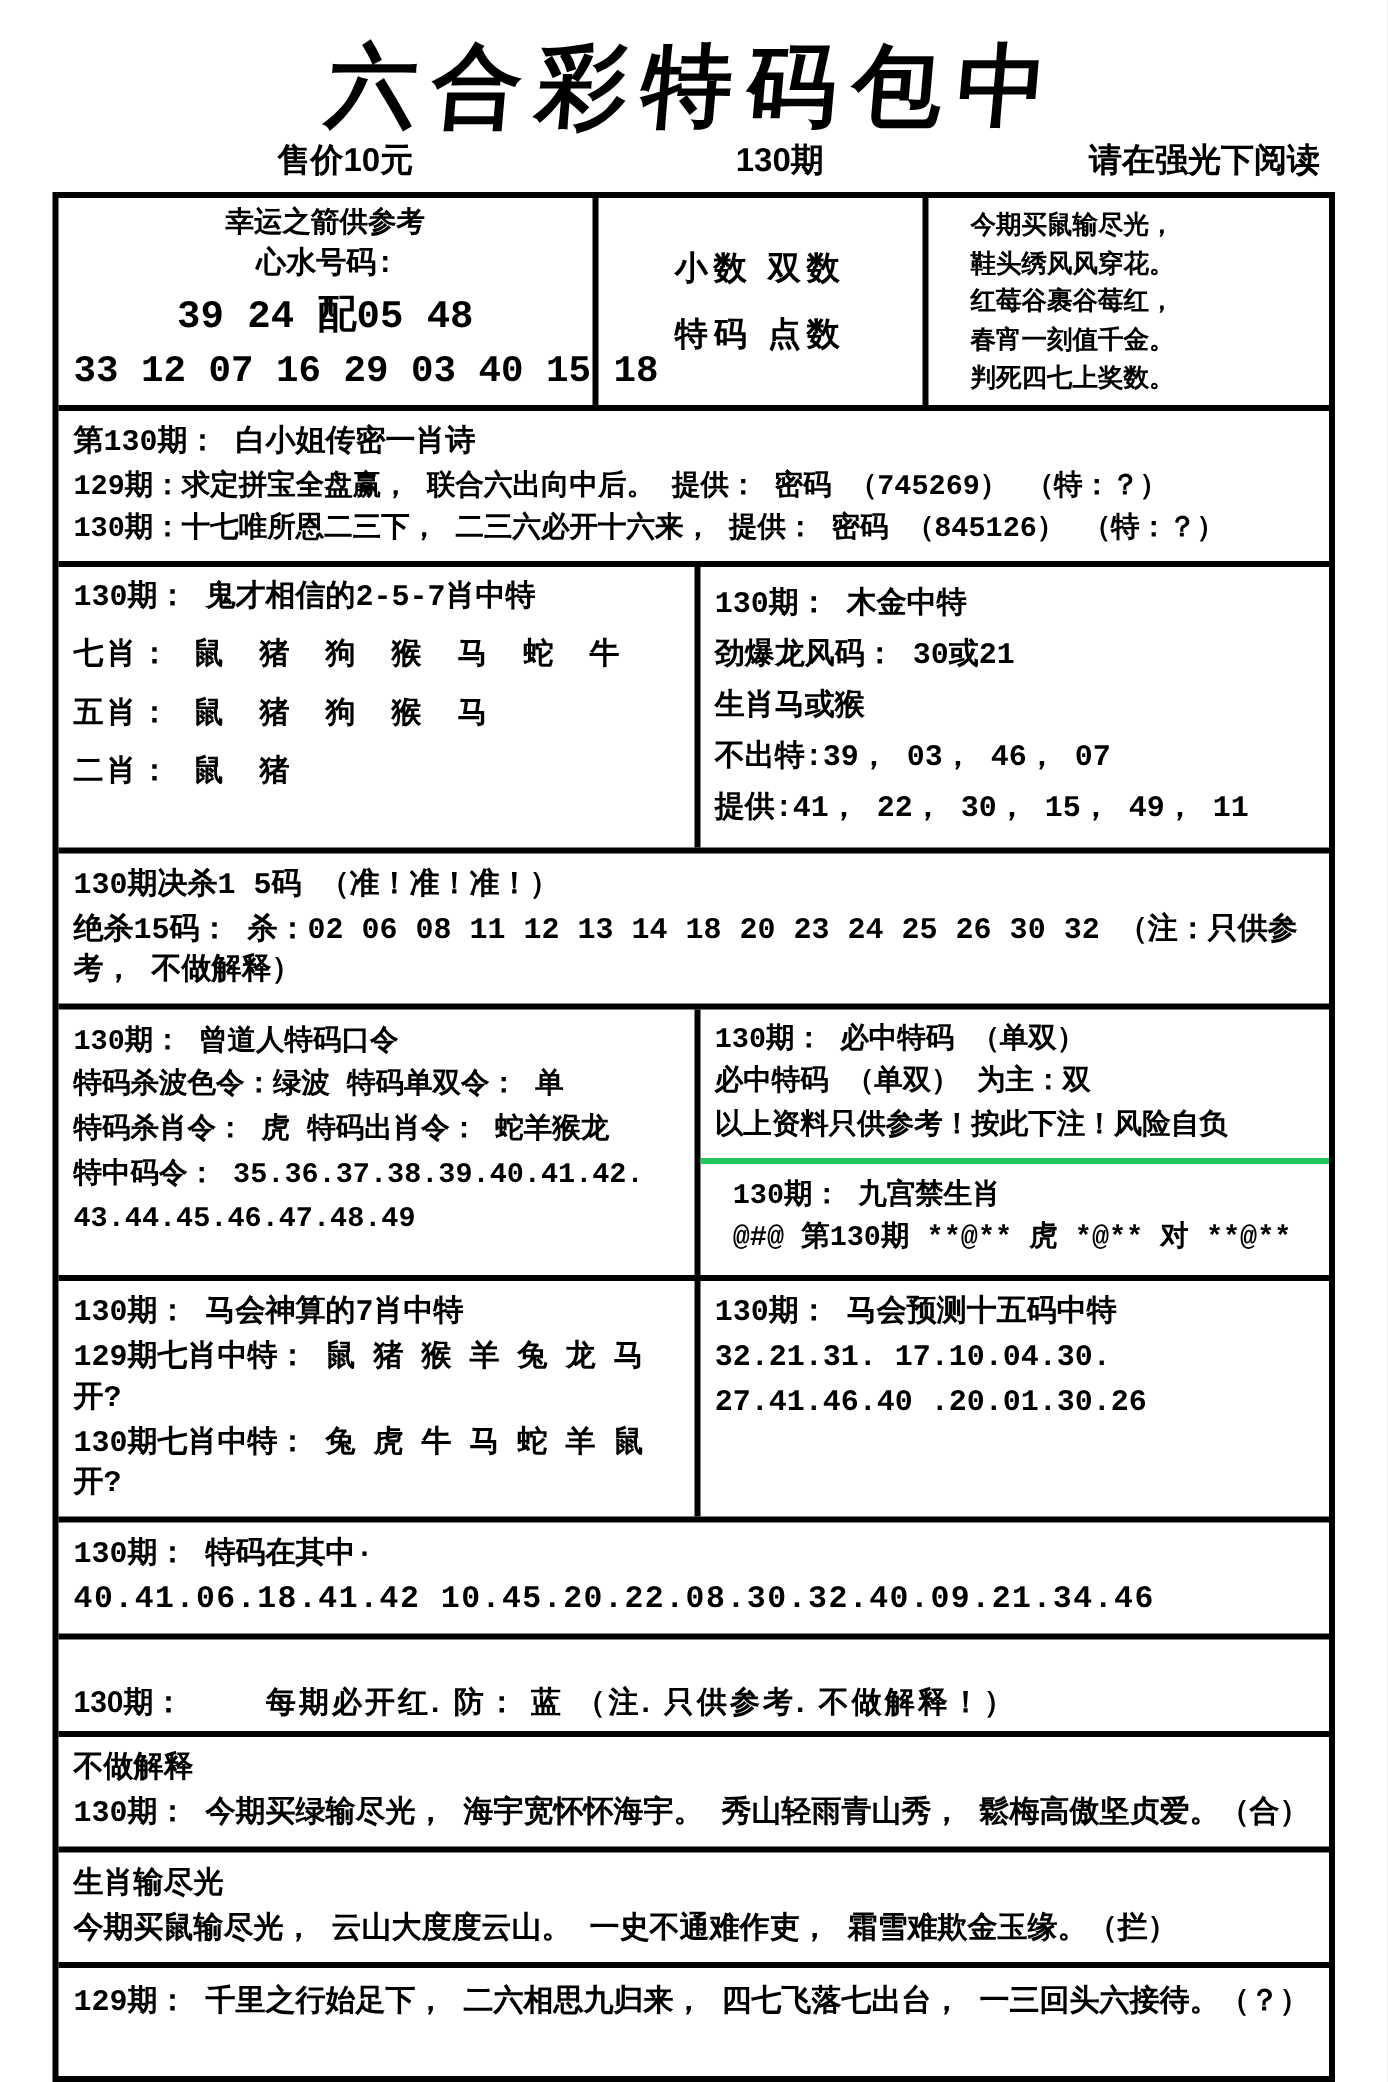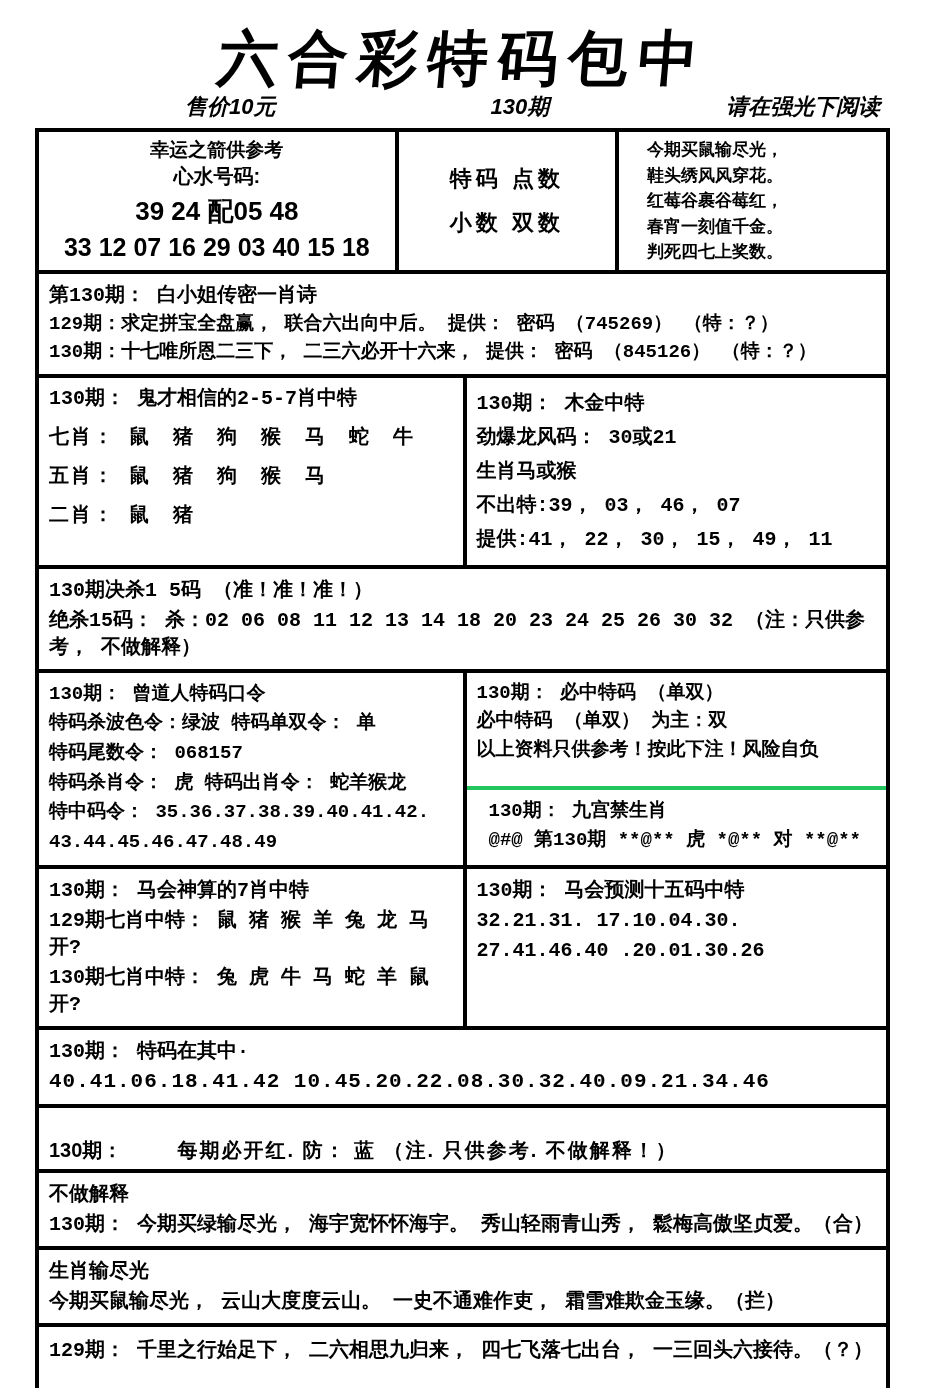--- a/index.html
+++ b/index.html
@@ -10,38 +10,38 @@
   }
   
   .masthead{padding-top:28px;text-align:center;}
   .masthead .title{
     font-family:"DejaVu Serif","Liberation Serif",serif;
     font-size:60px;font-weight:900;letter-spacing:10px;
     transform:skewX(-5deg);display:inline-block;line-height:1.0;
   }
   .meta-row{
     display:flex;align-items:flex-start;
-    font-size:22px;font-weight:bold;margin:4px 45px 6px 45px;font-style:italic;
+    font-size:22px;font-weight:bold;margin:4px 45px 6px 45px;
   }
   .meta-price{margin-left:140px;}
   .meta-issue{margin-left:215px;}
   .meta-hint{margin-left:auto;}
   
   .main{
     margin:0 35px;border:4px solid #000;
   }
   .row{border-bottom:4px solid #000;padding:5px 10px;font-size:20px;line-height:1.35;}
   .row:last-child{border-bottom:none;}
   .cols{display:flex;padding:0;}
   .col{padding:5px 10px;box-sizing:border-box;}
   .col + .col{border-left:4px solid #000;}
   .tline{margin:3px 0;font-family:Liberation Mono, monospace;}
   
   .r1{min-height:112px;}
-  .r1 .c-left{width:42%;text-align:center;}
+  .r1 .c-left{width:42%;text-align:center;font-family:Liberation Mono, monospace;}
   .r1 .c-left .l1{font-size:19px;}
   .r1 .c-left .l2{font-size:20px;}
   .r1 .c-left .l3{font-size:26px;margin-top:4px;}
   .r1 .c-left .l4{font-size:25px;margin-top:2px;white-space:nowrap;}
   .r1 .c-mid{width:26%;text-align:center;display:flex;flex-direction:column;justify-content:center;gap:14px;font-size:22px;letter-spacing:4px;}
   .r1 .c-right{width:32%;font-size:17px;line-height:1.5;padding-left:28px;}
   
   .r2{min-height:80px;font-size:19px;}
   .r2 .head{font-size:20px;}
   
@@ -91,22 +91,22 @@
   <div class="main">
 
     <div class="row cols r1">
       <div class="col c-left">
         <div class="l1">幸运之箭供参考</div>
         <div class="l2">心水号码:</div>
         <div class="l3">39 24 配05 48</div>
         <div class="l4">33 12 07 16 29 03 40 15 18</div>
       </div>
       <div class="col c-mid">
+        <div>小数 双数</div>
         <div>特码 点数</div>
-        <div>小数 双数</div>
       </div>
       <div class="col c-right">
         <div>今期买鼠输尽光，</div>
         <div>鞋头绣风风穿花。</div>
         <div>红莓谷裹谷莓红，</div>
         <div>春宵一刻值千金。</div>
         <div>判死四七上奖数。</div>
       </div>
     </div>
 
@@ -135,21 +135,20 @@
     <div class="row r4">
       <div class="tline">130期决杀1 5码 （准！准！准！）</div>
       <div class="tline">绝杀15码： 杀：02 06 08 11 12 13 14 18 20 23 24 25 26 30 32 （注：只供参考， 不做解释）</div>
     </div>
 
 
     <div class="row cols r6">
       <div class="col c-left">
         <div class="tline">130期： 曾道人特码口令</div>
         <div class="tline">特码杀波色令：绿波 特码单双令： 单</div>
-        <div class="tline">特码尾数令： 068157</div>
         <div class="tline">特码杀肖令： 虎 特码出肖令： 蛇羊猴龙</div>
         <div class="tline">特中码令： 35.36.37.38.39.40.41.42.</div>
         <div class="tline">43.44.45.46.47.48.49</div>
       </div>
       <div class="col c-right">
         <div class="sub sub-top">
           <div class="tline">130期： 必中特码 （单双）</div>
           <div class="tline">必中特码 （单双） 为主：双</div>
           <div class="tline">以上资料只供参考！按此下注！风险自负</div>
         </div>

